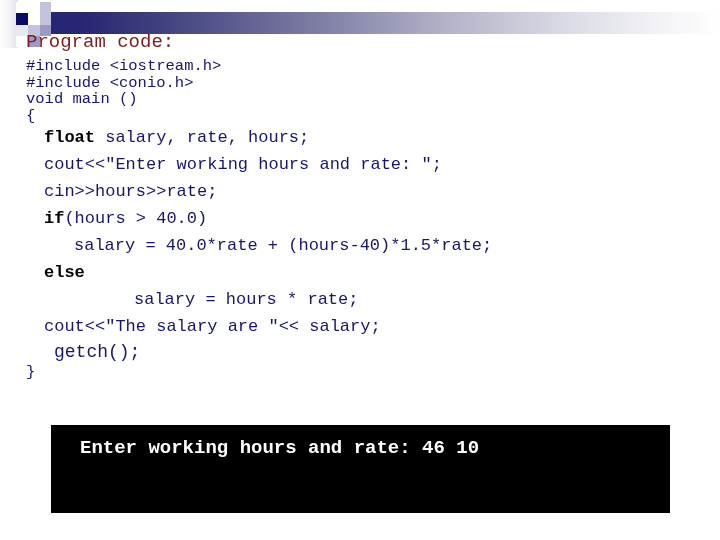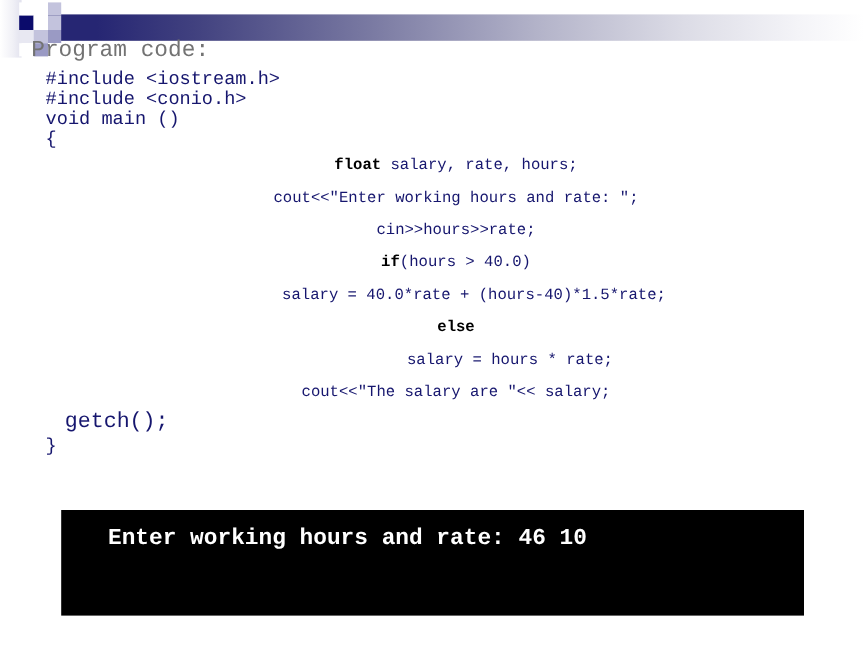--- a/index.html
+++ b/index.html
@@ -62,56 +62,56 @@
   }
 
   
   #page-title {
     position: absolute;
     left: 26px;
     top: 31px;
     font-size: 19px;
     line-height: 22px;
     letter-spacing: 0px;
-    color: #737373;
+    color: #7f1d1d;
     white-space: pre;
   }
 
   
   #code-block {
     position: absolute;
     left: 26px;
     top: 58px;
     width: 690px;
     color: #16166e;
     white-space: pre;
   }
   .code-line {
     white-space: pre;
     color: #16166e;
   }
   
-  .sz-pre   { font-size: 15.5px; line-height: 16.5px; margin-left: 12px; }   
-  .sz-main  { font-size: 13px;   line-height: 27px; text-align: center; }     
+  .sz-pre   { font-size: 15.5px; line-height: 16.5px; }   
+  .sz-main  { font-size: 17px;   line-height: 27px; }     
   .sz-small { font-size: 18px;   line-height: 24px; }     
   .bold { font-weight: bold; color: #000000; }
 
   
   #console-output {
     position: absolute;
     left: 51px;
     top: 425px;
     width: 619px;
     height: 88px;
     background: #000000;
     padding: 0;
   }
   .console-line {
     position: absolute;
-    left: 39px;
+    left: 29px;
     color: #ffffff;
     font-weight: bold;
     font-size: 19px;
     line-height: 22px;
     white-space: pre;
   }
   .console-line.l0 { top: 12px; }
   .console-line.l1 { top: 49px; }
 </style>
 </head>

